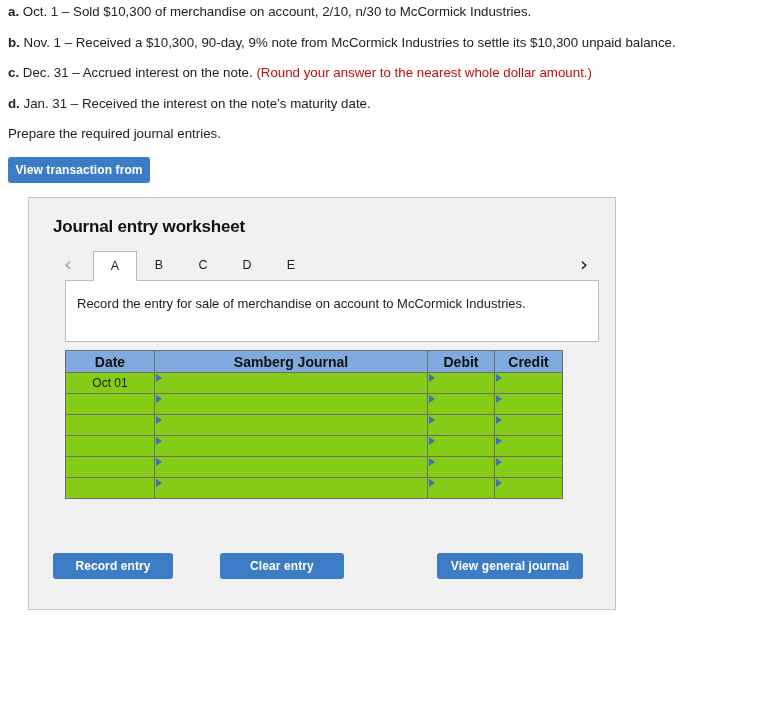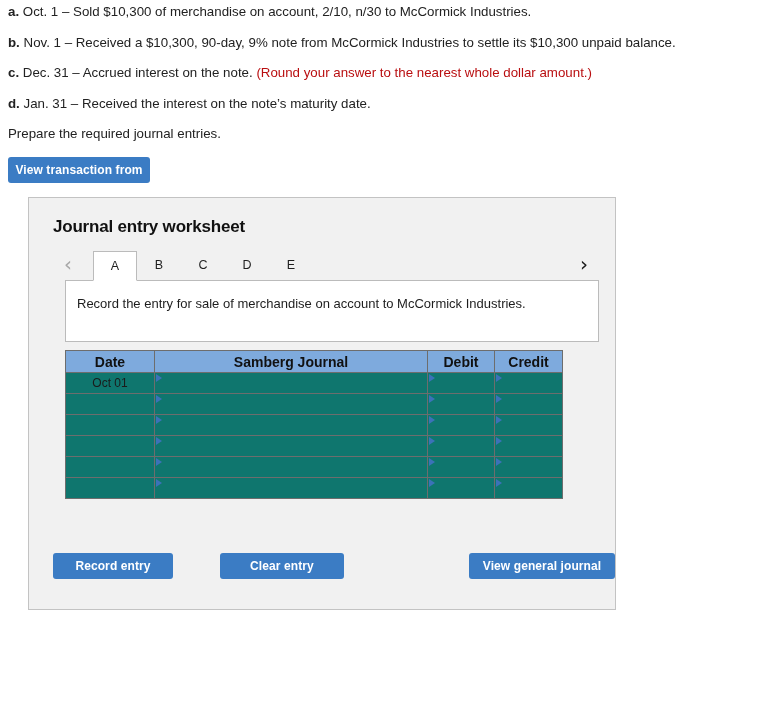--- a/index.html
+++ b/index.html
@@ -180,21 +180,21 @@
     padding: 0;
     text-align: center;
   }
   .jtable td {
     border: 1px solid #6d6d6d;
     height: 20px;
     padding: 0;
     font-size: 12px;
     color: #1b1b1b;
     position: relative;
-    background: #0f766e;
+    background: #84cc16;
   }
   .col-date    { width: 89px; }
   .col-journal { width: 273px; }
   .col-debit   { width: 67px; }
   .col-credit  { width: 68px; }
 
   .cell-date {
     text-align: center;
     padding-right: 10px;
   }
@@ -213,21 +213,21 @@
   
   .footer-btns {
     position: absolute;
     left: 24px;
     top: 355px;
     width: 550px;
     height: 26px;
   }
   .btn-record   { position: absolute; left: 0px;   width: 120px; }
   .btn-clear    { position: absolute; left: 167px; width: 124px; }
-  .btn-viewgj   { position: absolute; left: 416px; width: 146px; }
+  .btn-viewgj   { position: absolute; left: 384px; width: 146px; }
 </style>
 </head>
 <body>
 
 
 
 <div class="problem">
 
   <p>
     <span class="item-letter">a.</span>

